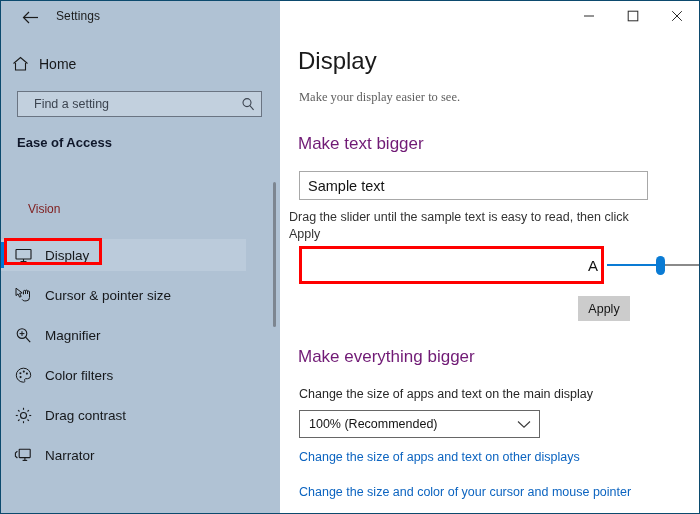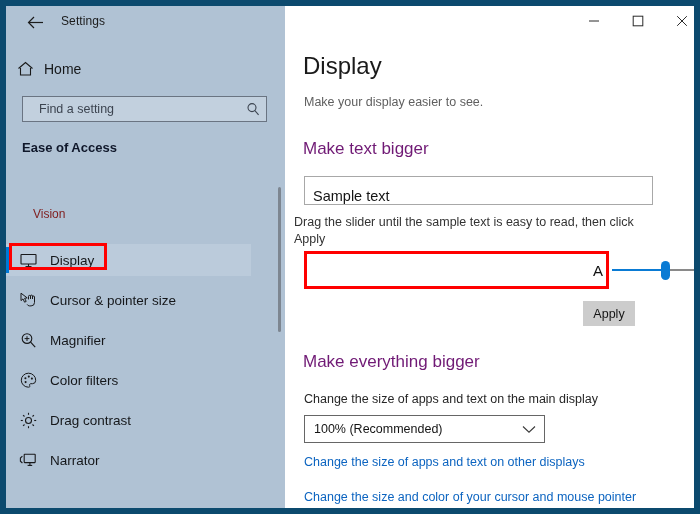--- a/index.html
+++ b/index.html
@@ -10,21 +10,21 @@
   body {
     font-family: "Liberation Sans", sans-serif;
     -webkit-font-smoothing: antialiased;
   }
 
   #app {
     position: relative;
     width: 700px;
     height: 514px;
     box-sizing: border-box;
-    border: 6px solid #0c4a6e;
+    border: 1px solid #0c4a6e;
     background: #ffffff;
     overflow: hidden;
   }
 
   
   .sidebar {
     position: absolute;
     left: 0;
     top: 0;
     width: 279px;
@@ -220,20 +220,21 @@
     font-size: 24px;
     color: #1a1a1a;
     font-weight: normal;
   }
   .page-sub {
     position: absolute;
     left: 19px;
     top: 89px;
     font-size: 12.5px;
     color: #5f5f5f;
+    font-family: Liberation Serif, serif;
   }
 
   .h2 {
     position: absolute;
     left: 18px;
     font-size: 17px;
     color: #701a75;
   }
   .h2-text-bigger { top: 133px; }
   .h2-everything { top: 346px; }
@@ -241,21 +242,21 @@
   .sample-box {
     position: absolute;
     left: 19px;
     top: 170px;
     width: 349px;
     height: 29px;
     border: 1px solid #a8a8a8;
     box-sizing: border-box;
     background: #fff;
     display: flex;
-    align-items: flex-end;
+    align-items: center;
   }
   .sample-text {
     padding-left: 8px;
     font-size: 14.5px;
     color: #141414;
   }
 
   .slider-hint {
     position: absolute;
     left: 9px;

